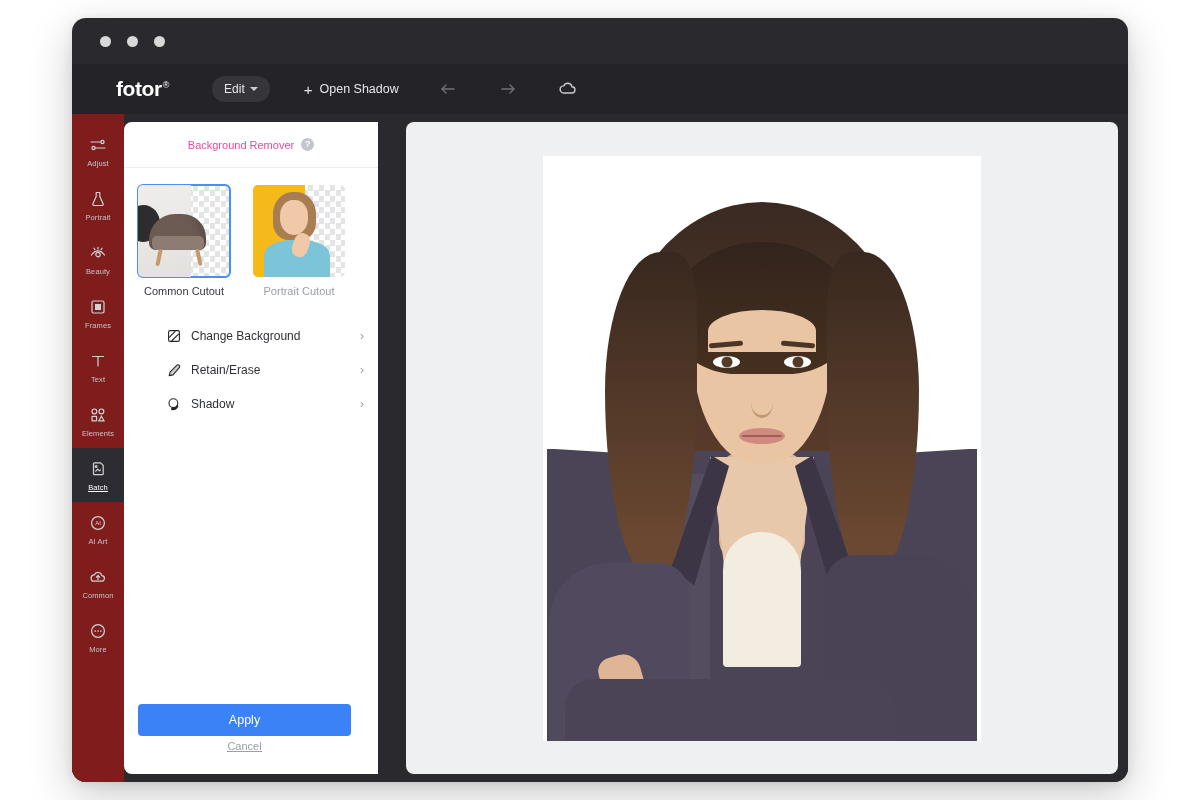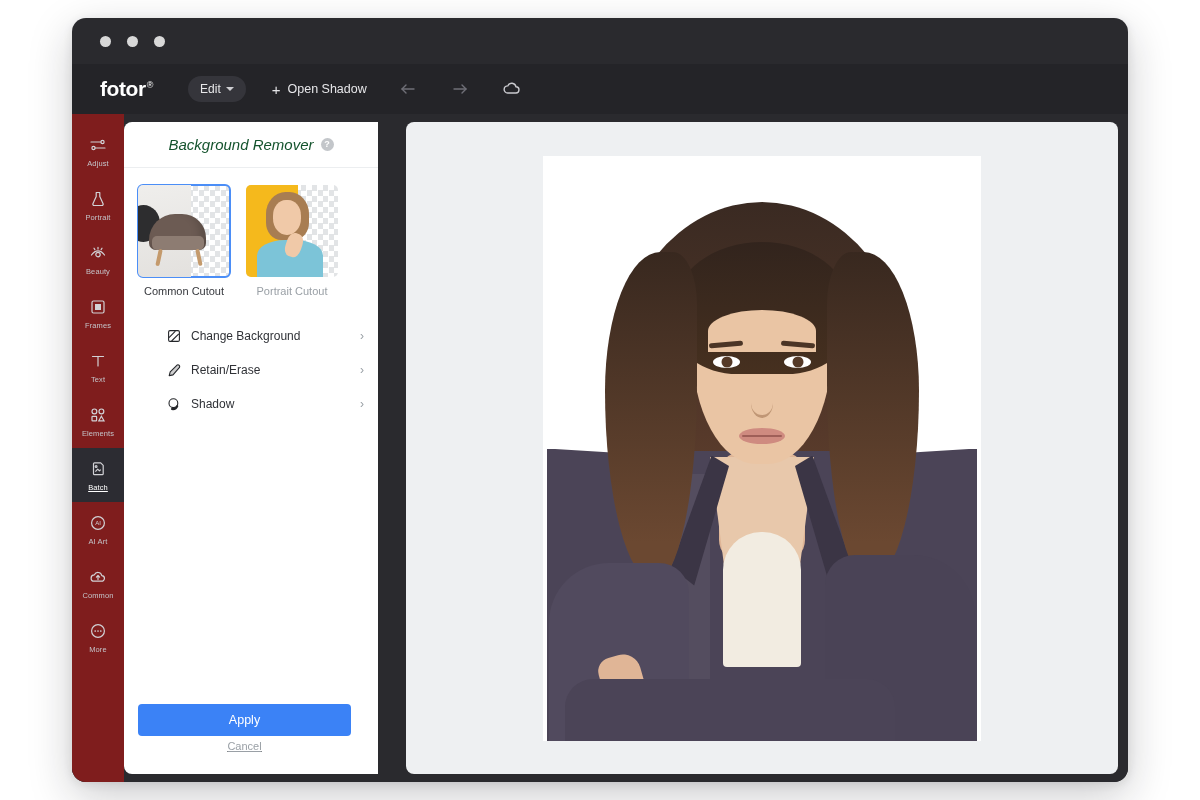--- a/index.html
+++ b/index.html
@@ -30,21 +30,21 @@
     padding-left: 28px; gap: 16px;
   }
   .dot { width: 11px; height: 11px; border-radius: 50%; background: #d8d8d8; }
 
   
   .toolbar {
     position: absolute; left: 0; top: 46px;
     width: 100%; height: 50px;
     background: #242428;
     display: flex; align-items: center;
-    padding-left: 28px; gap: 4px;
+    padding-left: 44px; gap: 12px;
   }
   .brand {
     color: #ffffff; font-size: 21px; font-weight: bold;
     letter-spacing: -0.4px; position: relative;
   }
   .brand .reg {
     font-size: 9px; position: relative; top: -8px; left: 1px; font-weight: normal;
   }
   .edit-pill {
     margin-left: 32px;
@@ -111,31 +111,31 @@
     background: #ffffff;
     border-radius: 8px 0 0 8px;
     display: flex; flex-direction: column;
   }
   .panel-head {
     height: 46px;
     display: flex; align-items: center; justify-content: center;
     gap: 7px;
     border-bottom: 1px solid #eceef0;
   }
-  .panel-title { font-size: 15px; color: #14532d; font-style: italic; }
+  .panel-title { font-size: 11px; color: #ec4899; }
   .help-ic {
     width: 13px; height: 13px; border-radius: 50%;
     background: #c3c6ca; color: #ffffff;
     font-size: 9px; font-weight: bold;
     display: flex; align-items: center; justify-content: center;
     line-height: 1;
   }
 
   
-  .cutouts { display: flex; gap: 16px; padding: 17px 14px 0 14px; }
+  .cutouts { display: flex; gap: 23px; padding: 17px 14px 0 14px; }
   .cutout { width: 92px; }
   .thumb {
     width: 92px; height: 92px;
     border-radius: 5px; overflow: hidden;
     position: relative;
     background:
       repeating-conic-gradient(#ffffff 0% 25%, #e2e4e6 0% 50%) 0 0 / 11px 11px;
   }
   .cutout.selected .thumb {
     outline: 2px solid #4b8ef7;

